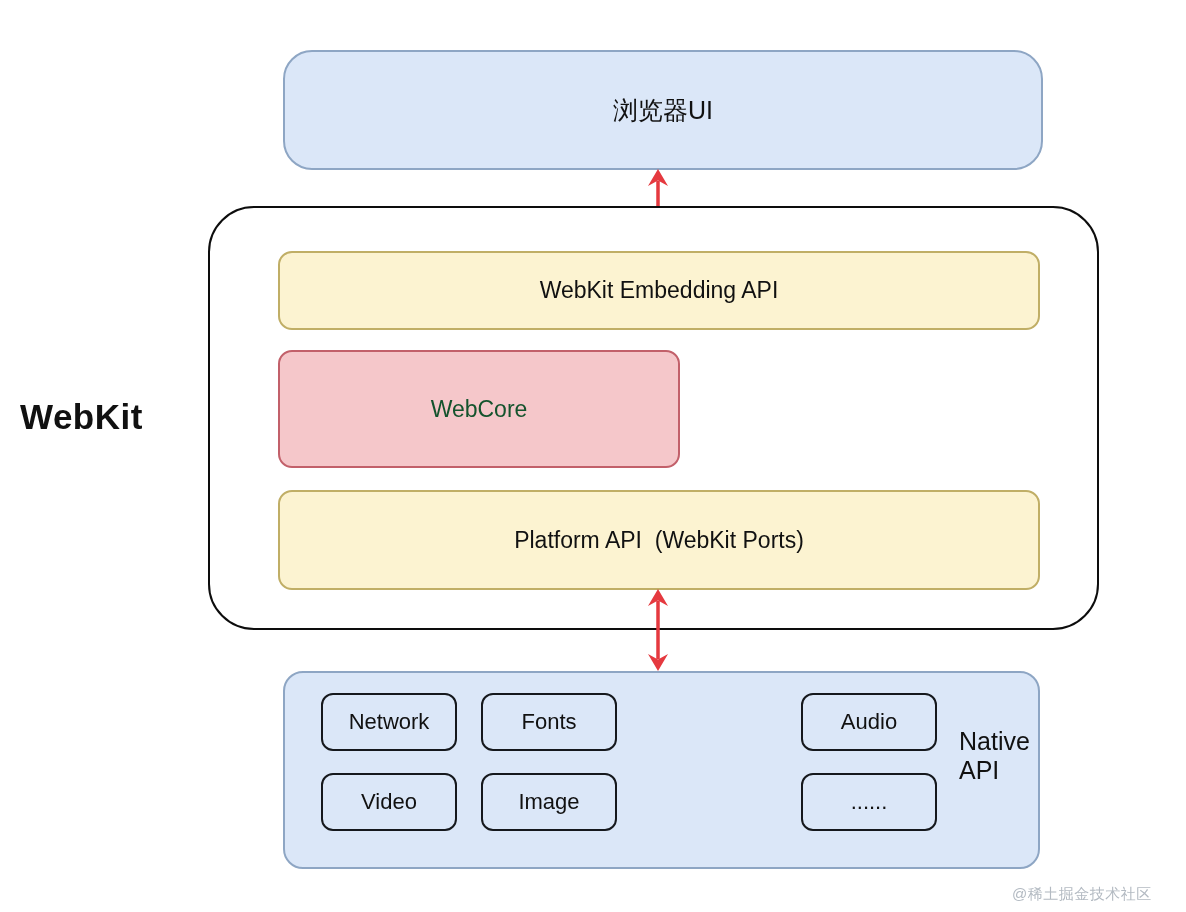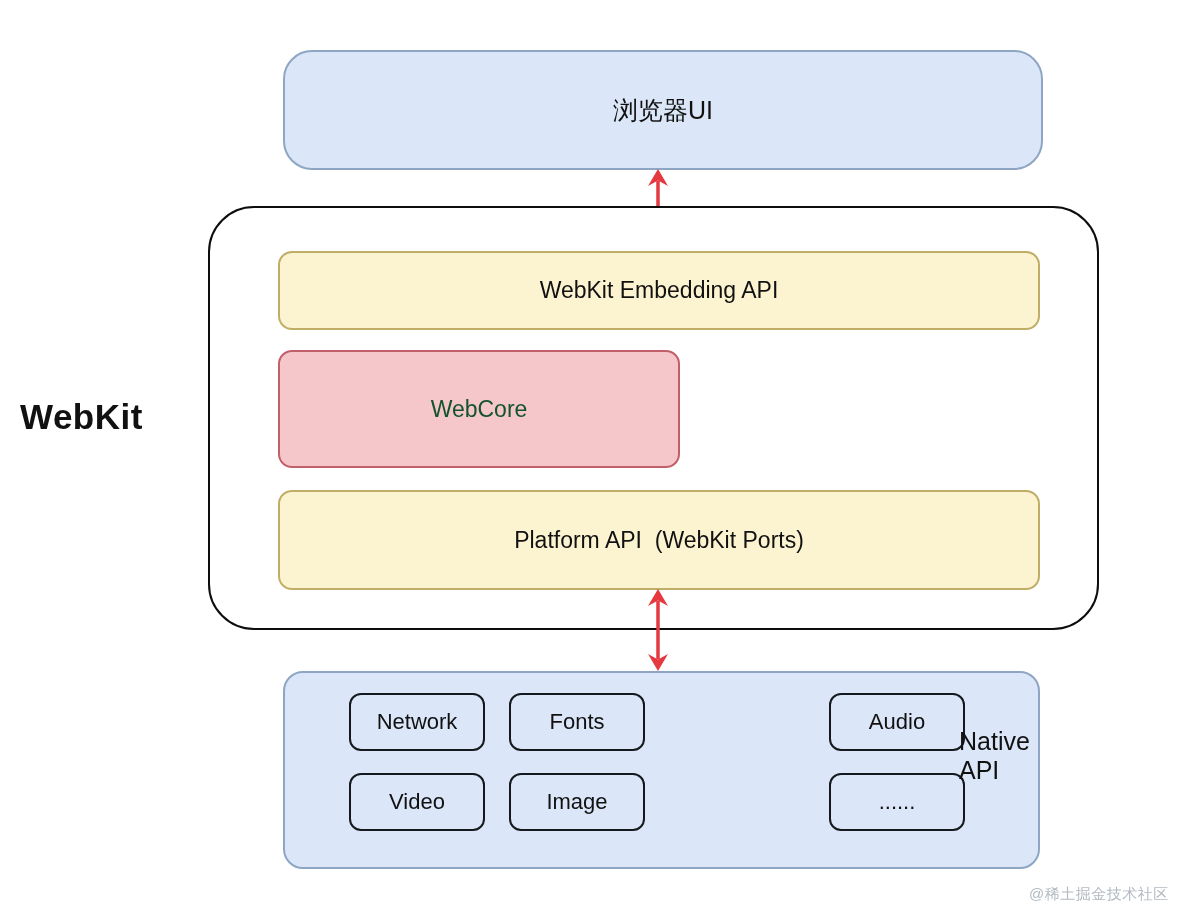--- a/index.html
+++ b/index.html
@@ -81,42 +81,40 @@
 
   .native-module {
     position: absolute;
     width: 136px; height: 58px;
     background: #dbe7f8;
     border: 2px solid #15181d;
     border-radius: 12px;
     font-size: 22px;
     line-height: 1.15;
     white-space: pre-line;
-    margin-left: 28px;
   }
   .nm-c0 { left: 36px; }
   .nm-c1 { left: 196px; }
   .nm-c2 { left: 356px; }
   .nm-c3 { left: 516px; }
   .nm-r0 { top: 20px; }
   .nm-r1 { top: 100px; }
 
   .native-api-label {
     left: 674px; top: 54px; width: 82px;
     font-size: 25px;
     line-height: 1.15;
     white-space: pre-line;
   }
 
   .watermark {
     left: 1012px; top: 885px;
     font-size: 15px;
     color: #b3bac2;
     letter-spacing: 0.5px;
-    margin-left: 17px;
   }
 </style>
 </head>
 <body>
 
 <div class="canvas">
 
   <div class="abs browser-ui-box center-text">
     <span>浏览器UI</span>
   </div>

